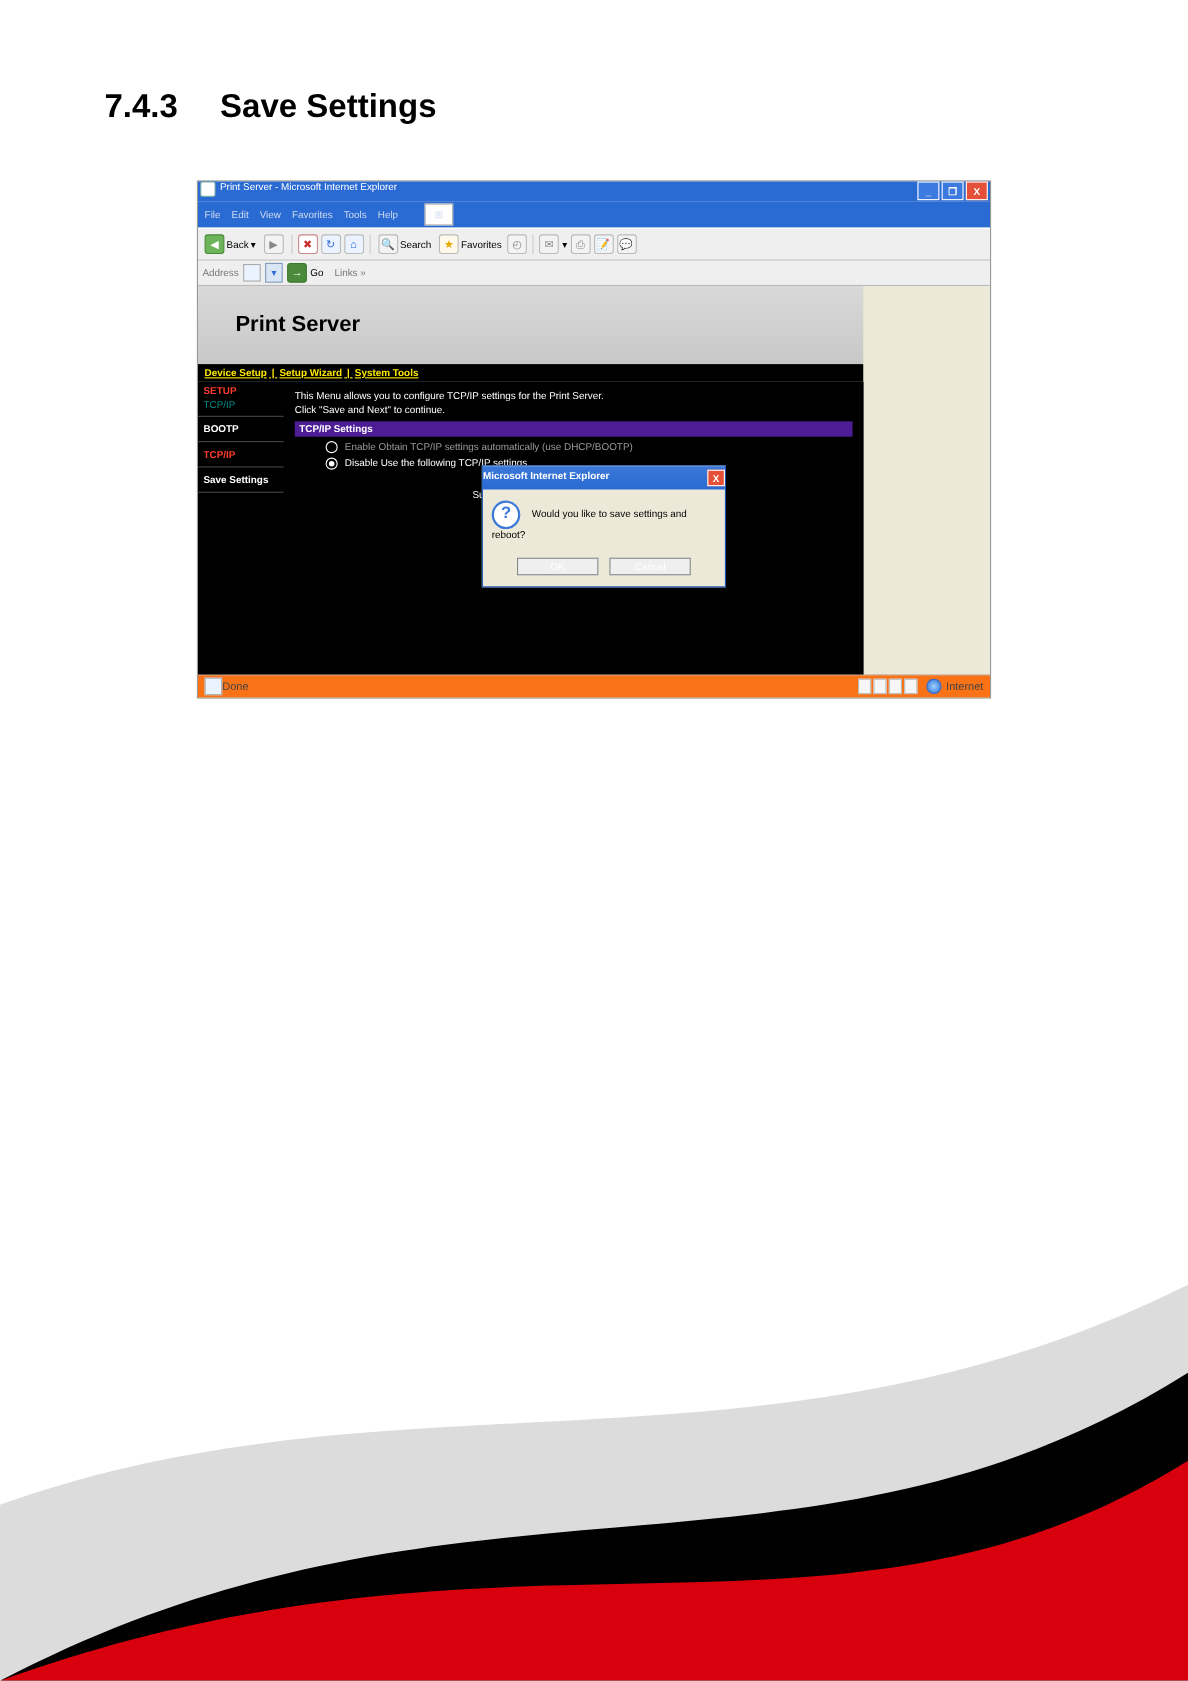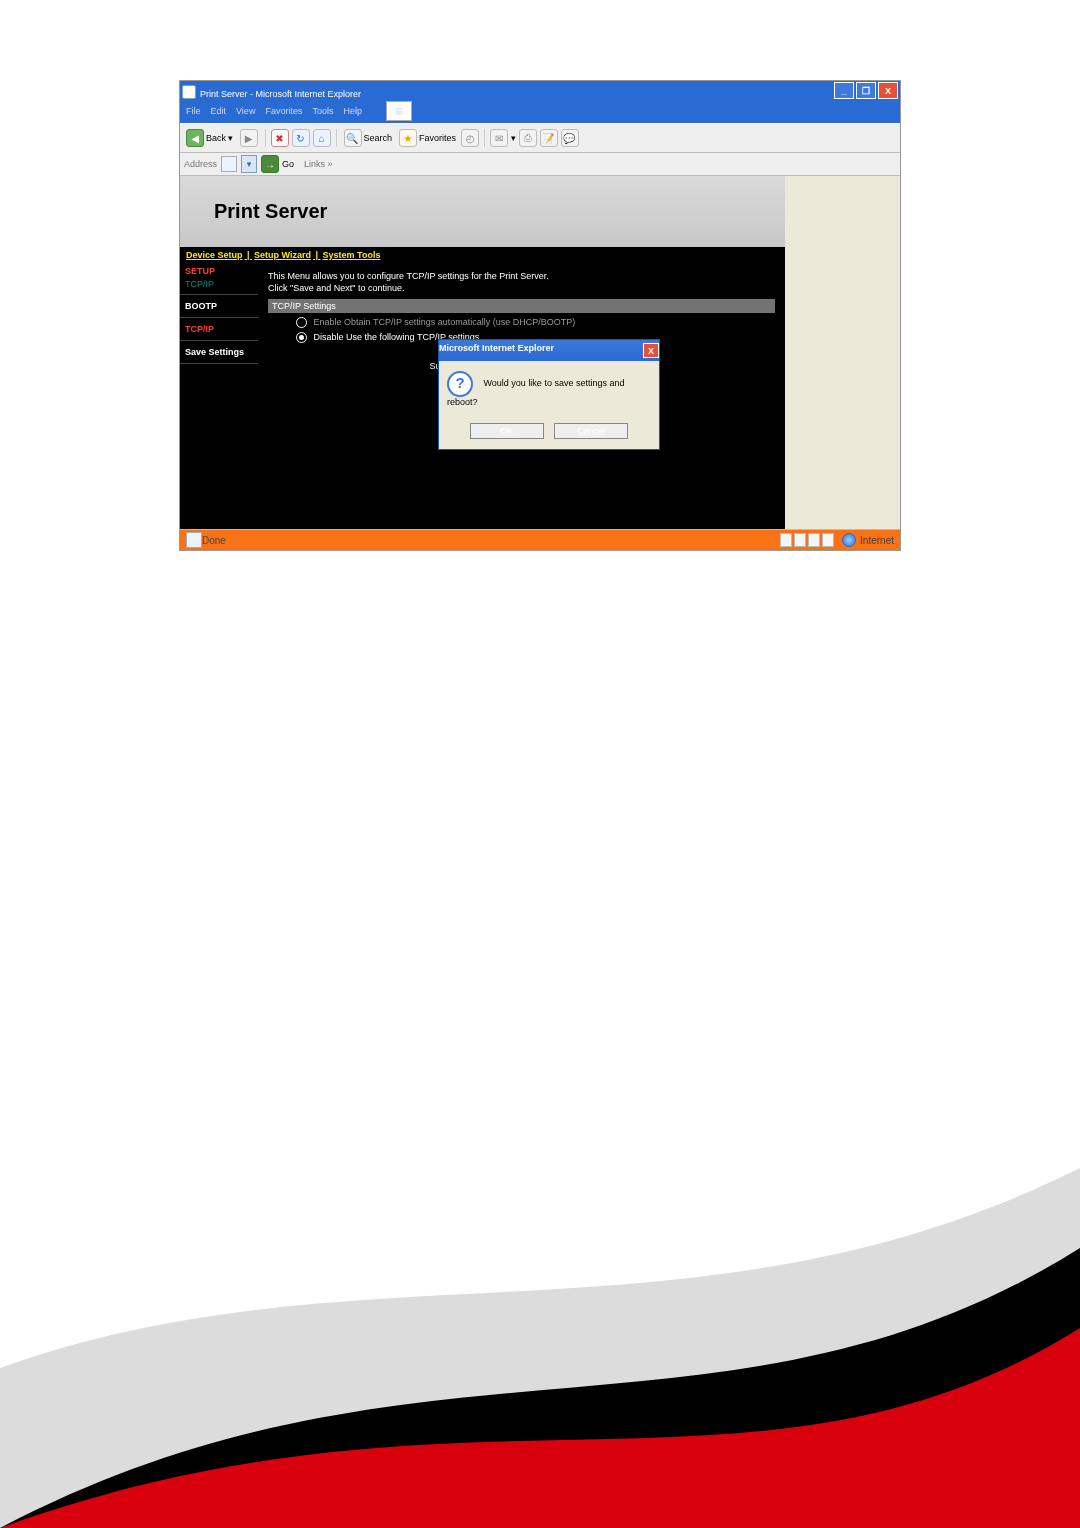--- a/index.html
+++ b/index.html
@@ -1,21 +1,21 @@
 <!DOCTYPE html>
 <html><head>
 <meta charset="utf-8">
 <style>
   html,body{margin:0;padding:0;font-family:Arial,Helvetica,sans-serif;background:#fff;color:#000}
   .page{width:1080px;height:1528px;position:relative;box-sizing:border-box;padding:80px 95px 0 95px;overflow:hidden}
   h1.section{font-size:30px;font-weight:bold;margin:0 0 50px 0}
   .section .num{margin-right:30px}
   .screenshot{width:720px;margin:0 auto;border:1px solid #999;background:#ece9d8;font-family:Tahoma,Arial,sans-serif;font-size:9px;color:#000}
   
-  .titlebar{background:linear-gradient(#2a6ad3,#2a6ad3);color:#fff;display:flex;align-items:flex-end;height:18px;padding:0 2px}
+  .titlebar{background:linear-gradient(#2a6ad3,#2a6ad3);color:#fff;display:flex;align-items:flex-start;height:18px;padding:0 2px}
   .titlebar .ie-ico{width:12px;height:12px;background:#fff;border-radius:2px;margin-right:4px;display:inline-block;border:1px solid #7aa}
   .titlebar .spacer{flex:1}
   .winbtn{width:18px;height:15px;border:1px solid #fff;margin-left:2px;display:flex;align-items:center;justify-content:center;font-size:9px;font-weight:bold}
   .winbtn.min{background:#3d7ae0}
   .winbtn.max{background:#3d7ae0}
   .winbtn.close{background:#e45038}
   .win-logo{width:24px;height:18px;background:#fff;border:1px solid #aaa;margin-left:4px;display:flex;align-items:center;justify-content:center}
   .menubar{background:#2a6ad3;color:#cfdcf0;padding:2px 6px;font-size:9px;display:flex;align-items:center}
   .menubar span{margin-right:10px}
   .toolbar{background:#efefef;border-top:1px solid #fff;border-bottom:1px solid #bbb;padding:3px 4px;display:flex;align-items:center;gap:3px}
@@ -42,21 +42,21 @@
   .ps-header h2{margin:16px;font-family:Arial;font-size:20px;font-weight:bold;color:#000}
   .nav-links{background:#000;color:#ffea00;font-weight:bold;padding:3px 4px;font-size:9px;text-decoration:underline}
   .nav-links span{margin:0 2px}
   .main-row{display:flex;background:#000;color:#fff}
   .sidebar{width:78px;background:#000;font-size:9px;padding:0}
   .sidebar .hdr{color:#ff3b2e;font-weight:bold;padding:3px 5px}
   .sidebar .sub{color:#008b8b;padding:0 5px 5px 5px;border-bottom:1px solid #444}
   .sidebar .item{padding:6px 5px;border-bottom:1px solid #444;color:#fff;font-weight:bold}
   .content{flex:1;background:#000;color:#fff;padding:6px 10px 140px 10px;position:relative;font-size:9px}
   .content p{margin:2px 0}
-  .boxhdr{background:#737373;color:#fff;font-weight:normal;padding:2px 4px;margin-top:6px}
+  .boxhdr{background:#4c1d95;color:#fff;font-weight:bold;padding:2px 4px;margin-top:6px}
   .opt{margin:4px 0 0 28px}
   .radio{display:inline-block;width:9px;height:9px;border:1px solid #fff;border-radius:50%;margin-right:4px;vertical-align:middle}
   .radio.sel::after{content:"";display:block;width:5px;height:5px;background:#fff;border-radius:50%;margin:2px}
   .grey-txt{color:#9a9a9a}
   .formlbl{display:block;text-align:right;width:200px;color:#fff;margin:4px 0}
   .right-strip{width:115px;background:#ece9d8}
   
   .dialog{position:absolute;left:180px;top:76px;width:220px;background:#ece9d8;border:1px solid #1854b5;box-shadow:2px 2px 4px rgba(0,0,0,.4)}
   .dialog .dtitle{background:linear-gradient(#3b78d8,#2a6ad3);color:#fff;font-weight:bold;padding:3px 0;display:flex;align-items:flex-start}
   .dialog .dtitle .spacer{flex:1}
@@ -73,20 +73,24 @@
   
   .para{font-size:20px;line-height:2.05;margin:45px 0 0 0;text-align:justify}
   
   .footer-art{position:absolute;left:0;right:0;bottom:0;height:430px;pointer-events:none}
   .footer-art svg{width:1080px;height:430px;display:block}
 </style>
 </head>
 <body>
 <div class="page">
 
+<h1 class="section">
+  <span class="num">7.4.3</span>
+  <span>Save Settings</span>
+</h1>
 
 <div class="screenshot">
 
   <div class="titlebar">
     <span class="ie-ico"></span>
     <span>Print Server - Microsoft Internet Explorer</span>
     <span class="spacer"></span>
     <span class="winbtn min">_</span>
     <span class="winbtn max">❐</span>
     <span class="winbtn close">X</span>

